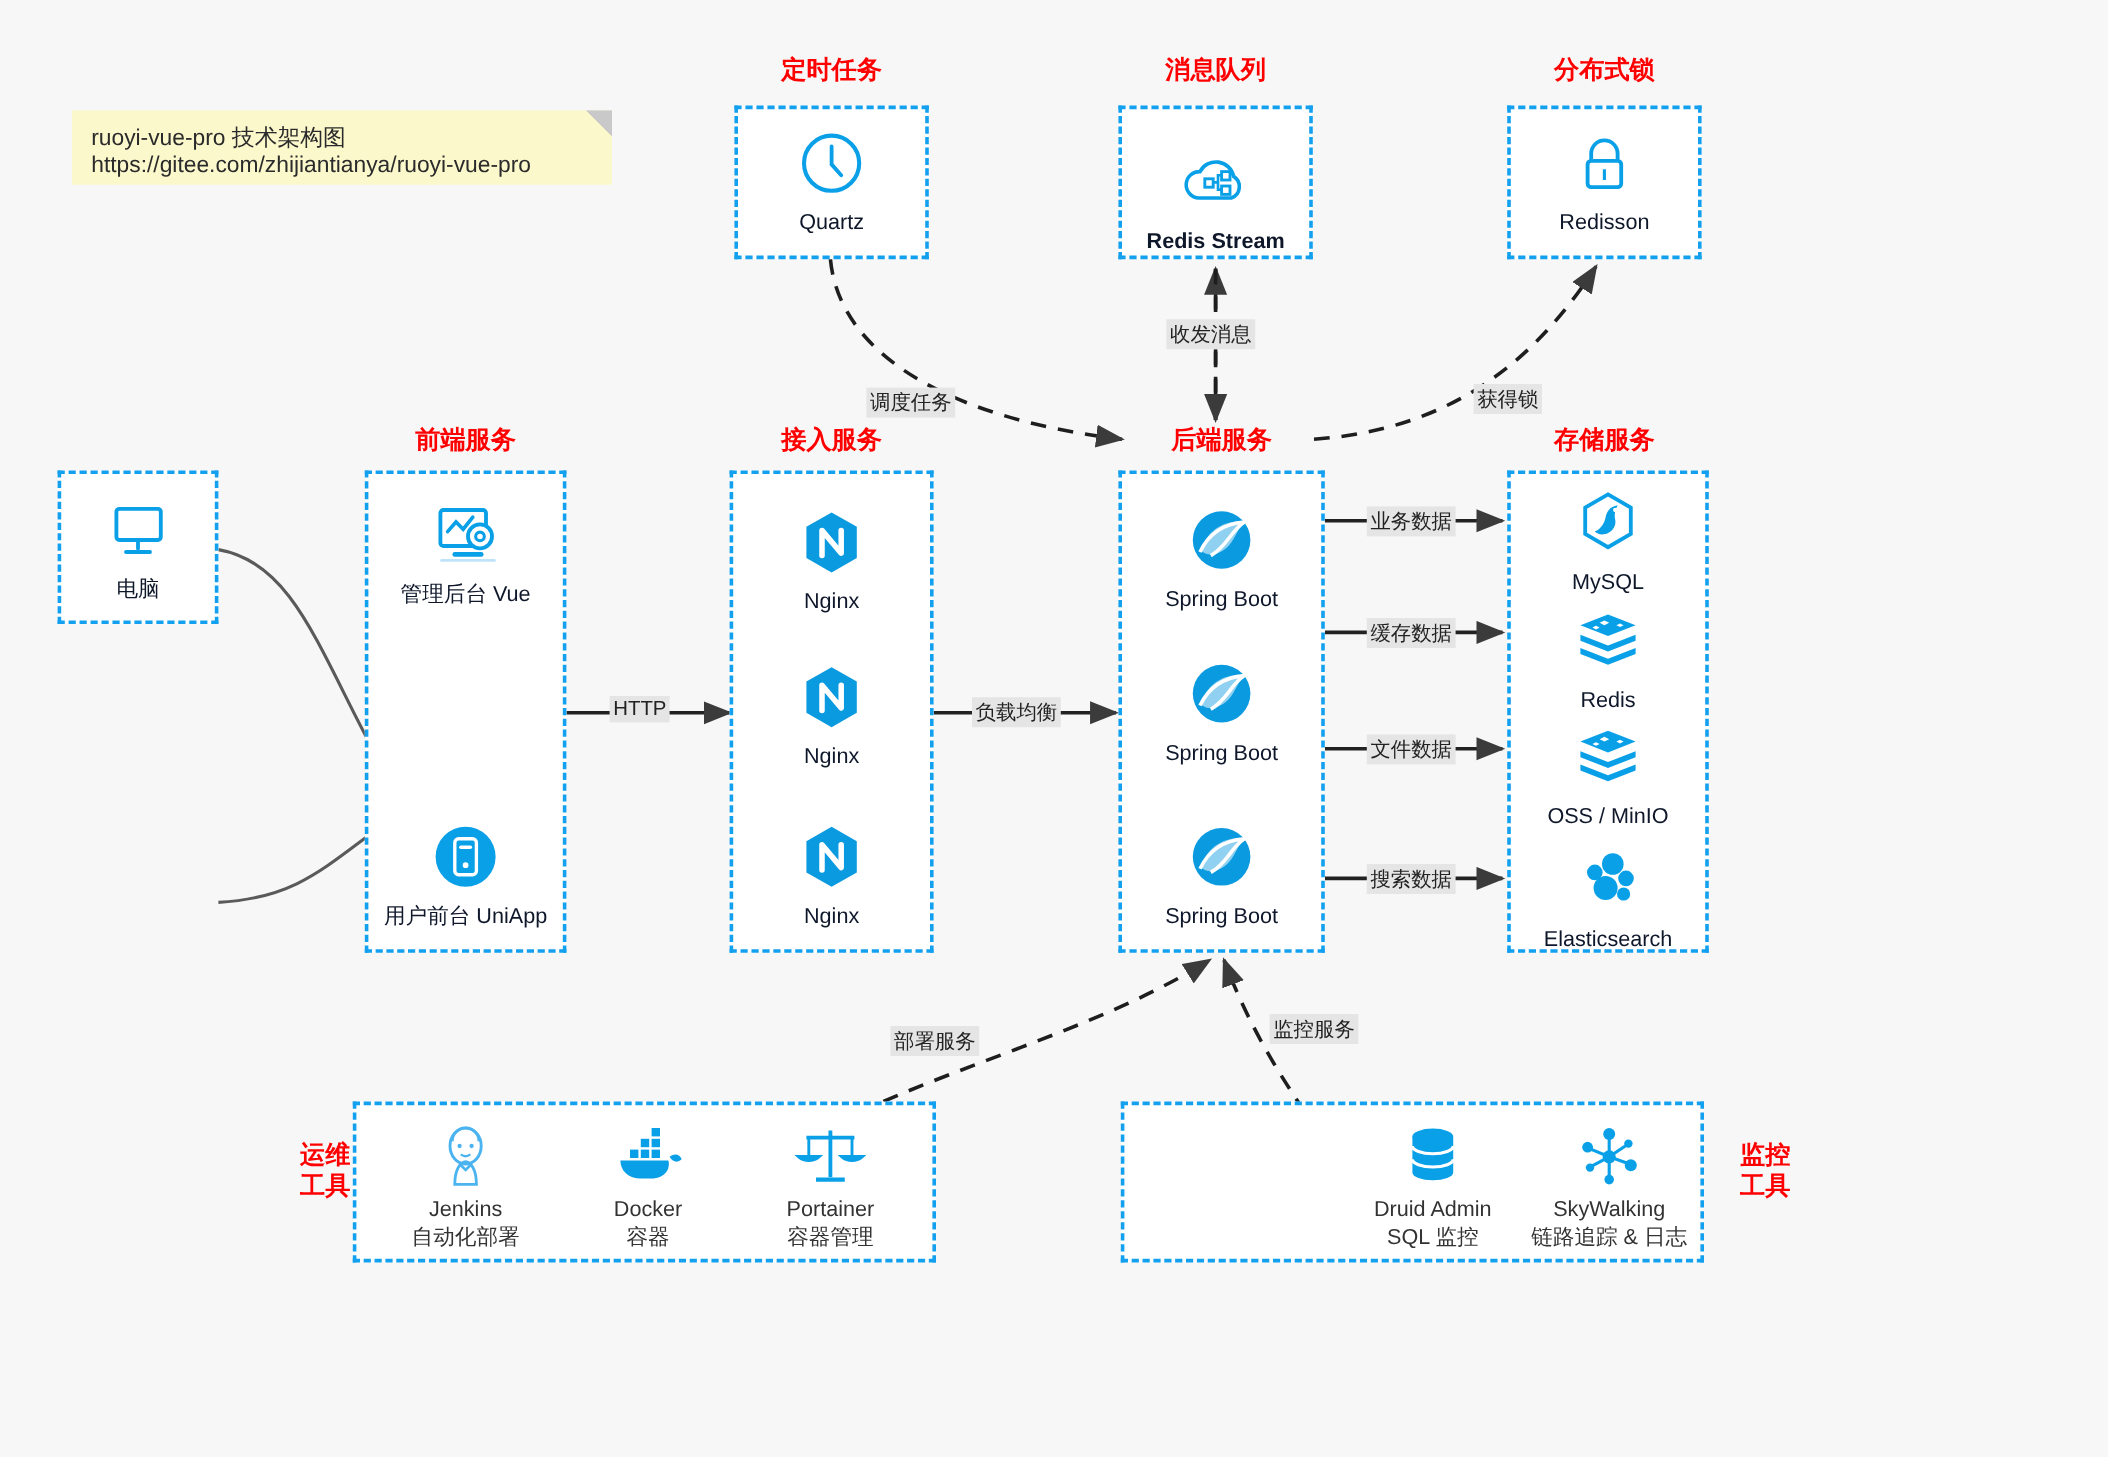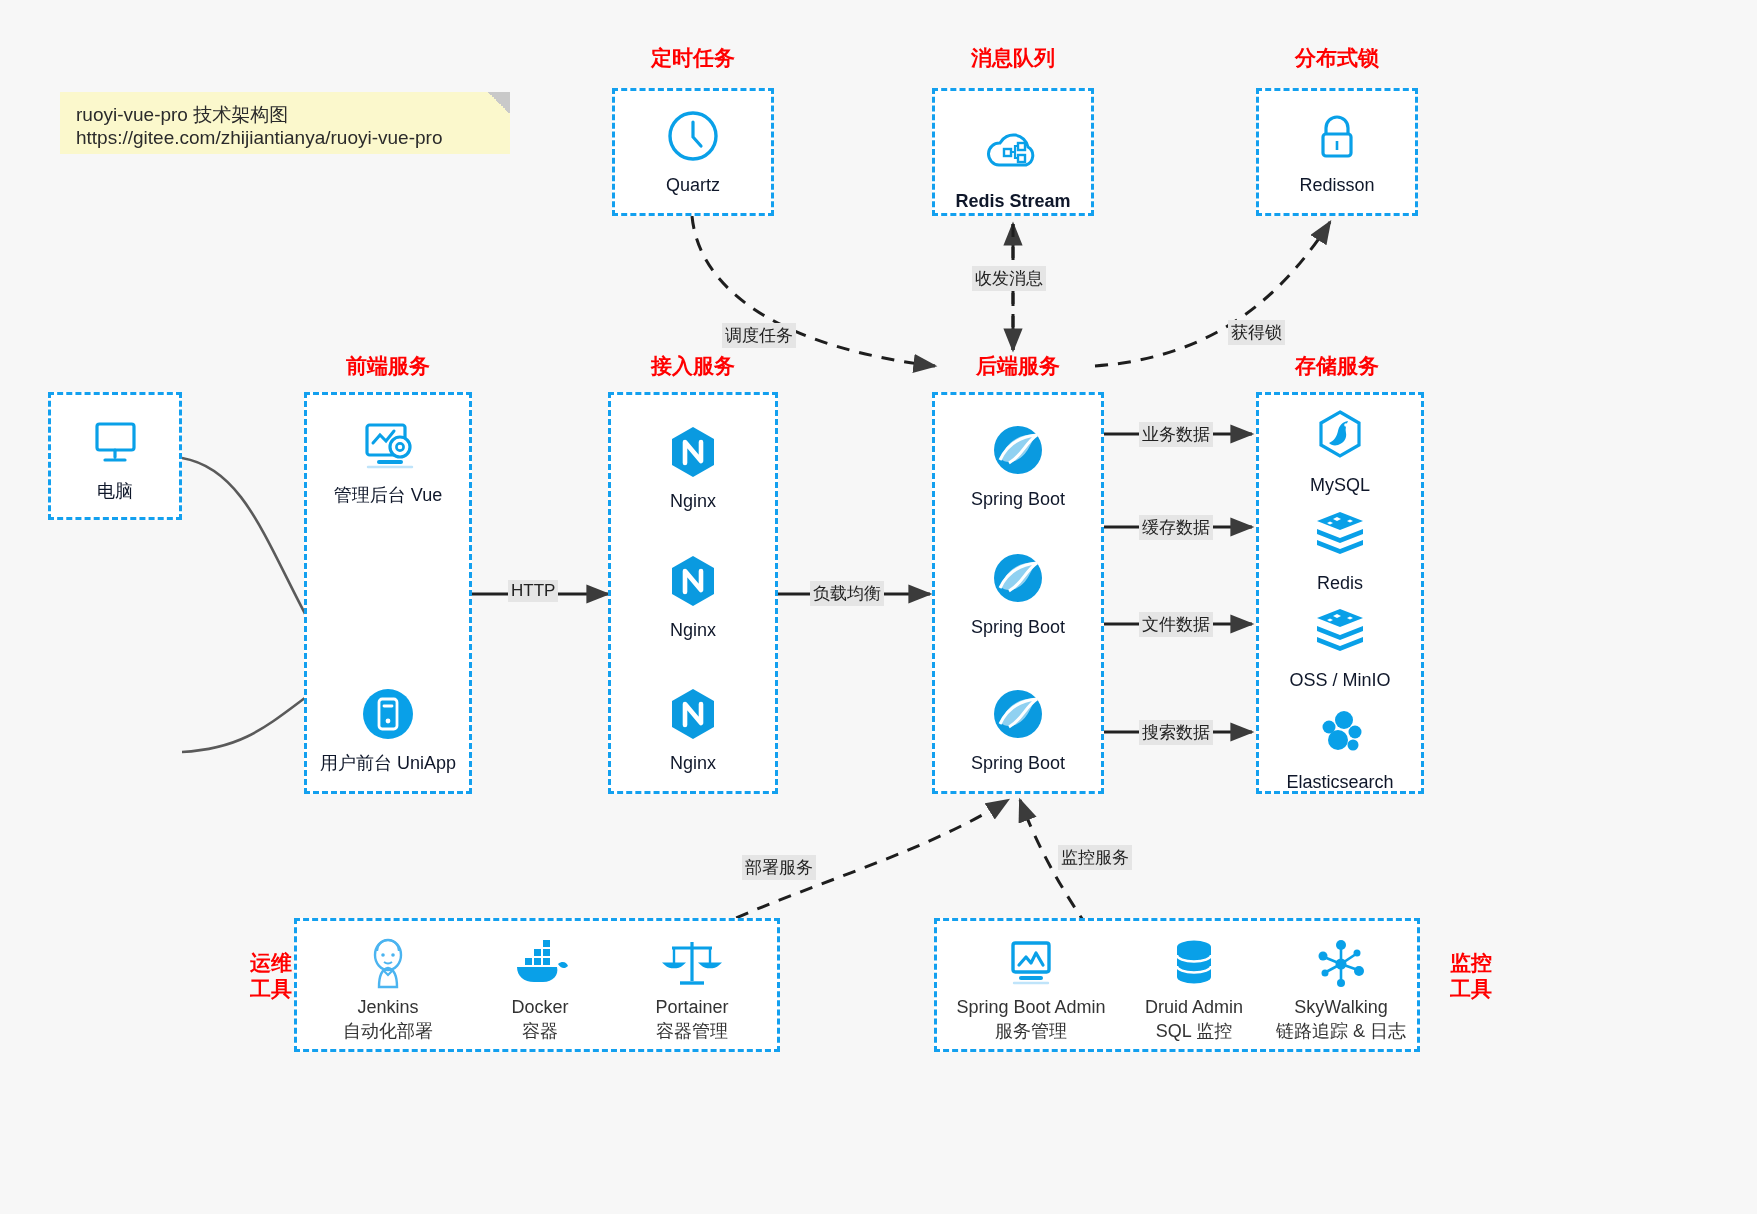--- a/index.html
+++ b/index.html
@@ -355,32 +355,20 @@
           <line x1="48" y1="12" x2="48" y2="27" stroke="#09a0e8" stroke-width="2.4"></line>
           <line x1="18" y1="47" x2="42" y2="47" stroke="#09a0e8" stroke-width="3.4"></line>
         </svg>
       </div>
       <div class="lb">Portainer</div>
       <div class="lb">容器管理</div>
     </div>
   </div>
 
   <div class="gbox" style="left:934px;top:918px;width:486px;height:134px;">
-    <div class="tnode" style="left:6px;top:12px;width:176px;">
-      <div class="ic">
-        <svg width="58" height="54" viewBox="0 0 58 54">
-          <rect x="11" y="6" width="36" height="29" rx="2.4" fill="none" stroke="#09a0e8" stroke-width="3.4"></rect>
-          <path d="M17 28 l7 -8 l5 6 l5 -10 l7 12" fill="none" stroke="#09a0e8" stroke-width="3.2" stroke-linecap="round" stroke-linejoin="round"></path>
-          <path d="M19 41 h20" stroke="#09a0e8" stroke-width="4" stroke-linecap="round"></path>
-          <path d="M12 46 h34" stroke="#bfe4fa" stroke-width="2.4" stroke-linecap="round"></path>
-        </svg>
-      </div>
-      <div class="lb">Spring Boot Admin</div>
-      <div class="lb">服务管理</div>
-    </div>
     <div class="tnode" style="left:182px;top:12px;width:150px;">
       <div class="ic">
         <svg width="52" height="54" viewBox="0 0 52 54">
           <ellipse cx="26" cy="10" rx="17" ry="6.5" fill="#09a0e8"></ellipse>
           <path d="M9 10 v8 a17 6.5 0 0 0 34 0 v-8" fill="#09a0e8"></path>
           <path d="M9 21 v8 a17 6.5 0 0 0 34 0 v-8" fill="#09a0e8"></path>
           <path d="M9 32 v8 a17 6.5 0 0 0 34 0 v-8" fill="#09a0e8"></path>
           <path d="M9 18 a17 6.5 0 0 0 34 0" fill="none" stroke="#fff" stroke-width="2.6"></path>
           <path d="M9 29 a17 6.5 0 0 0 34 0" fill="none" stroke="#fff" stroke-width="2.6"></path>
         </svg>

